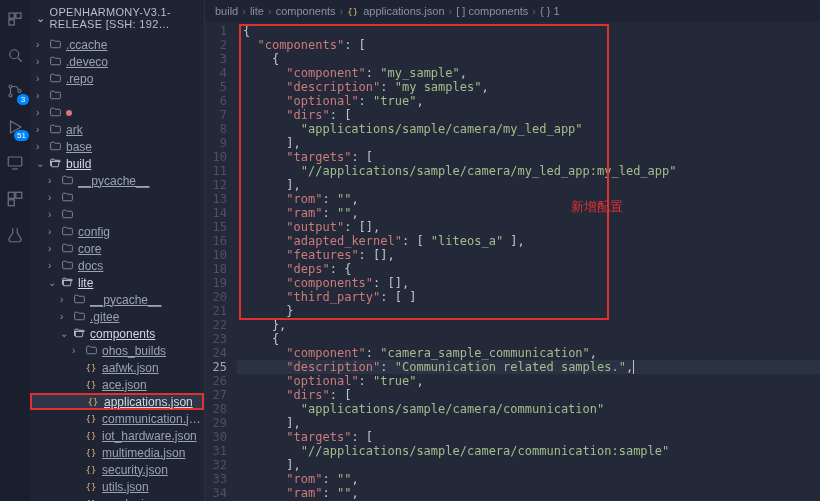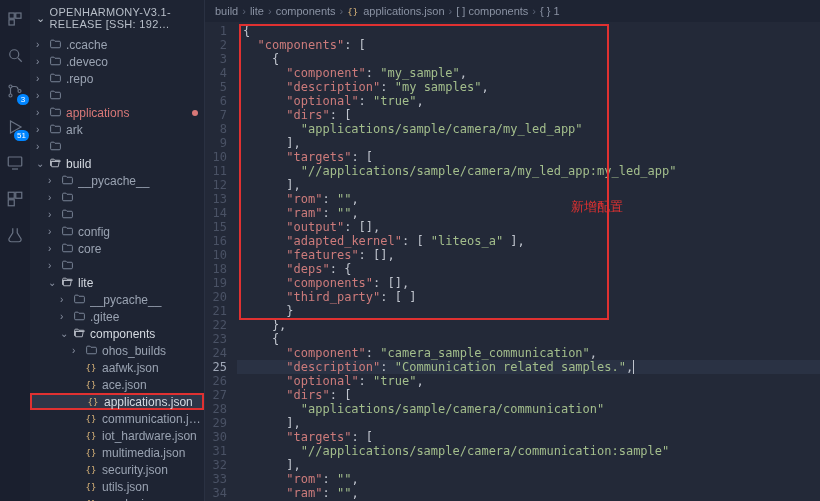--- a/index.html
+++ b/index.html
@@ -13,21 +13,21 @@
 .sidebar-header { display: flex; align-items: center; padding: 6px 6px; font-size: 11px; color: #b8bfc9; text-transform: uppercase; letter-spacing: 0.3px; }
 .sidebar-header .chev { margin-right: 4px; }
 .tree { flex: 1; overflow-y: auto; font-size: 12px; }
 .tree-item { display: flex; align-items: center; padding: 1px 0 1px 6px; cursor: pointer; white-space: nowrap; color: #9aa3b2; height: 17px; }
 .tree-item.active { background: #2e3648; color: #d4d9e0; }
 .tree-item.highlight { border: 2px solid #e03131; }
 .tree-item .indent { display: inline-block; }
 .tree-item .chev { width: 12px; color: #8a92a3; font-size: 10px; }
 .tree-item .fold-icon { width: 14px; height: 14px; margin-right: 4px; display: inline-flex; align-items: center; justify-content: center; }
 .tree-item .fold-icon svg { width: 13px; height: 13px; }
-.tree-item .label { flex: 1; overflow: hidden; text-overflow: ellipsis; }
+.tree-item .label { flex: 1; overflow: hidden; text-overflow: ellipsis; text-decoration: underline; }
 .tree-item.folder-open > .label { color: #d4d9e0; }
 .tree-item.folder-red > .label { color: #d97878; }
 .tree-item .git-dot { width: 6px; height: 6px; border-radius: 50%; background: #d97878; margin-right: 6px; }
 .lite-icon { color: #b8bfc9; }
 .json-icon { color: #dcb67a; font-family: monospace; font-size: 9px; }
 .main { flex: 1; display: flex; flex-direction: column; background: #232938; }
 .breadcrumb { display: flex; align-items: center; padding: 4px 10px; font-size: 11px; color: #8a92a3; gap: 4px; background: #1e2433; height: 22px; }
 .breadcrumb .sep { color: #5a6275; }
 .bc-json { color: #dcb67a; font-family: monospace; font-size: 9px; margin-right: 2px; }
 .bc-br { color: #8a92a3; }
@@ -144,41 +144,41 @@
           </span>
         </div>
         <div class="tree-item folder-red">
           <span class="indent" style="width: 0px;"></span>
           <span class="chev">›</span>
           <span class="fold-icon">
             <svg viewBox="0 0 24 24" fill="none" stroke="#8893a6" stroke-width="1.6">
               <path d="M3 6a2 2 0 0 1 2-2h4l2 2h8a2 2 0 0 1 2 2v8a2 2 0 0 1-2 2H5a2 2 0 0 1-2-2z"></path>
             </svg>
           </span>
-          <span class="label">applications</span>
           <span class="git-dot"></span>
         </div>
         <div class="tree-item">
           <span class="indent" style="width: 0px;"></span>
           <span class="chev">›</span>
           <span class="fold-icon">
             <svg viewBox="0 0 24 24" fill="none" stroke="#8893a6" stroke-width="1.6">
               <path d="M3 6a2 2 0 0 1 2-2h4l2 2h8a2 2 0 0 1 2 2v8a2 2 0 0 1-2 2H5a2 2 0 0 1-2-2z"></path>
             </svg>
           </span>
           <span class="label">ark</span>
         </div>
         <div class="tree-item">
           <span class="indent" style="width: 0px;"></span>
           <span class="chev">›</span>
           <span class="fold-icon">
             <svg viewBox="0 0 24 24" fill="none" stroke="#8893a6" stroke-width="1.6">
               <path d="M3 6a2 2 0 0 1 2-2h4l2 2h8a2 2 0 0 1 2 2v8a2 2 0 0 1-2 2H5a2 2 0 0 1-2-2z"></path>
             </svg>
           </span>
+          <span class="label">base</span>
         </div>
         <div class="tree-item folder-open">
           <span class="indent" style="width: 0px;"></span>
           <span class="chev">⌄</span>
           <span class="fold-icon">
             <svg viewBox="0 0 24 24" fill="none" stroke="#c0c5ce" stroke-width="1.6">
               <path d="M3 6a2 2 0 0 1 2-2h4l2 2h8a2 2 0 0 1 2 2H5l-2 8z"></path>
               <path d="M3 8h16l-2 10H5z"></path>
             </svg>
           </span>
@@ -233,20 +233,21 @@
           <span class="label">core</span>
         </div>
         <div class="tree-item">
           <span class="indent" style="width: 12px;"></span>
           <span class="chev">›</span>
           <span class="fold-icon">
             <svg viewBox="0 0 24 24" fill="none" stroke="#8893a6" stroke-width="1.6">
               <path d="M3 6a2 2 0 0 1 2-2h4l2 2h8a2 2 0 0 1 2 2v8a2 2 0 0 1-2 2H5a2 2 0 0 1-2-2z"></path>
             </svg>
           </span>
+          <span class="label">docs</span>
         </div>
         <div class="tree-item folder-open">
           <span class="indent" style="width: 12px;"></span>
           <span class="chev">⌄</span>
           <span class="fold-icon lite-icon">
             <svg viewBox="0 0 24 24" fill="none" stroke="#c0c5ce" stroke-width="1.6">
               <path d="M3 6a2 2 0 0 1 2-2h4l2 2h8a2 2 0 0 1 2 2H5l-2 8z"></path>
               <path d="M3 8h16l-2 10H5z"></path>
             </svg>
           </span>

